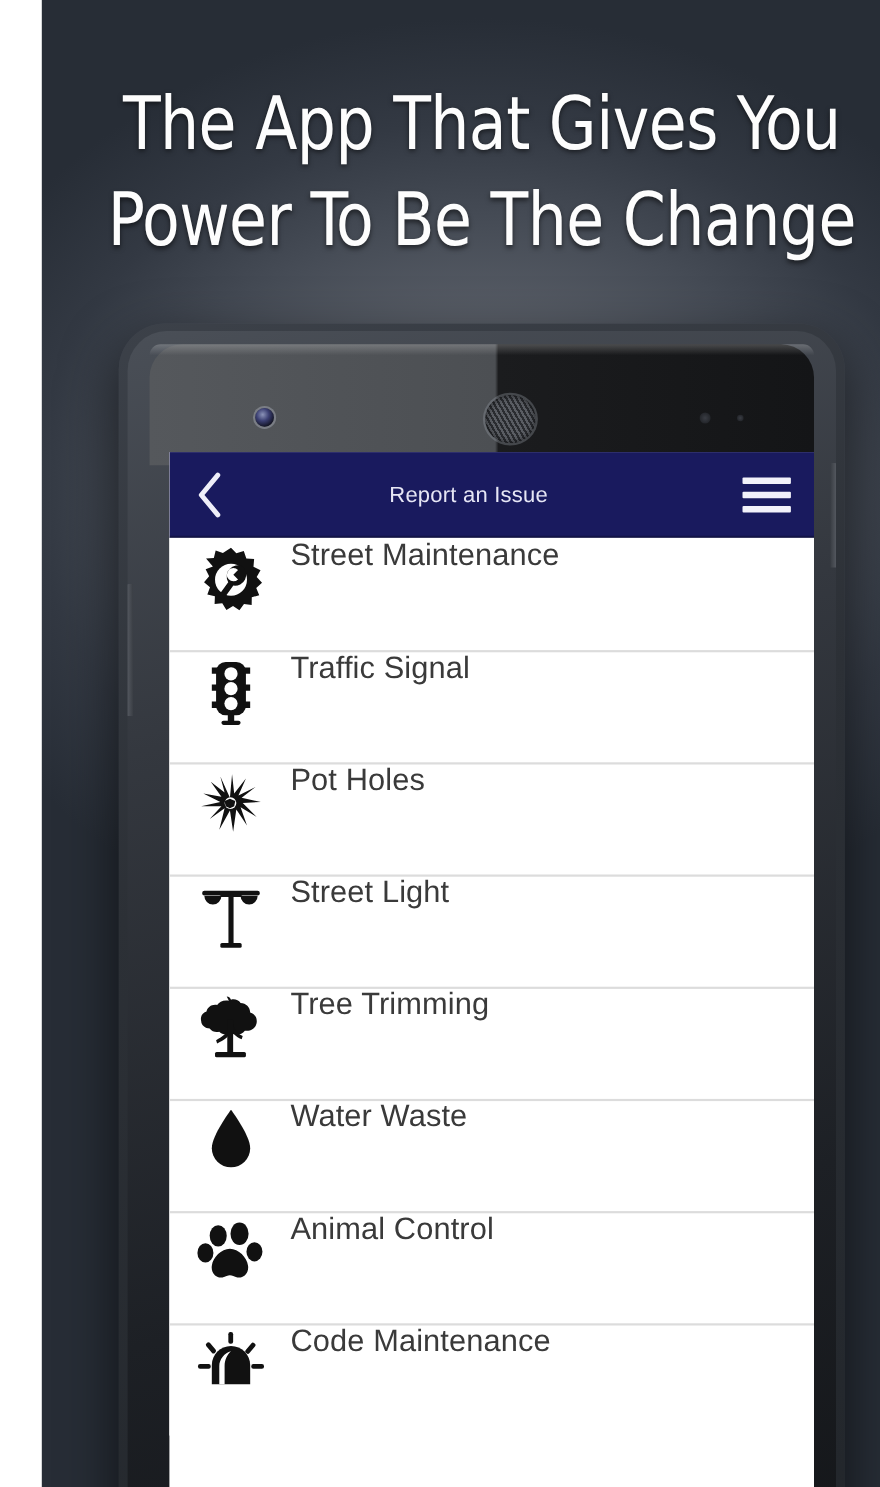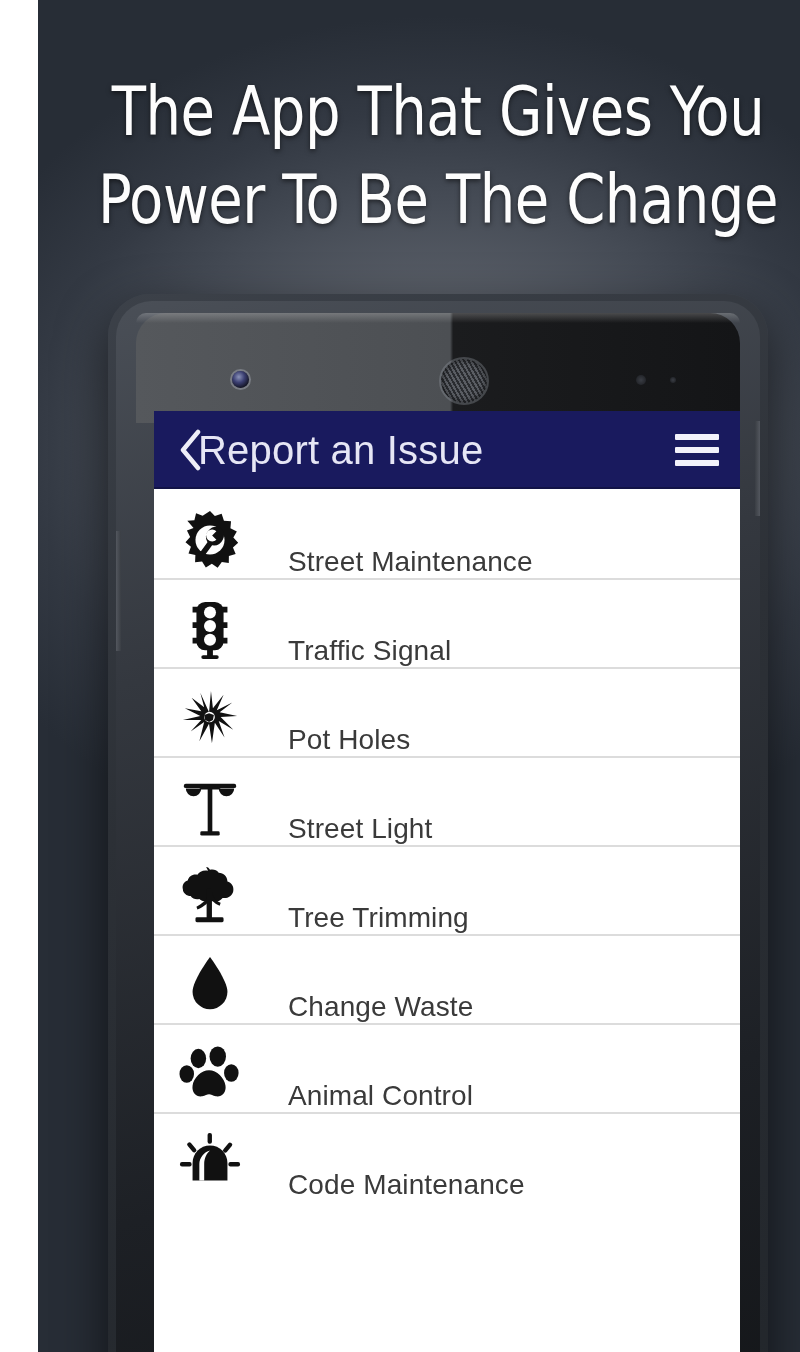--- a/index.html
+++ b/index.html
@@ -93,35 +93,35 @@
     position:relative; height:78px; background:#191a5e;
     display:flex; align-items:center;
     box-shadow:inset 0 -2px 0 rgba(0,0,0,.25);
   }
   #back-chevron {
     width:72px; height:78px; display:flex; align-items:center; justify-content:center;
     flex:0 0 auto;
   }
   #back-chevron svg { display:block; }
   #appbar-title {
-    flex:1 1 auto; text-align:left; color:#e6e6f5;
-    font-size:40px; font-weight:400; letter-spacing:.2px;
+    flex:1 1 auto; text-align:center; color:#e6e6f5;
+    font-size:20px; font-weight:400; letter-spacing:.2px;
     margin-left:-28px;
   }
   #menu-button {
     width:86px; height:78px; display:flex; flex-direction:column;
     align-items:center; justify-content:center; gap:7px; flex:0 0 auto;
   }
   #menu-button i { display:block; width:44px; height:6px; background:#f2f2fa; border-radius:1px; }
 
   
   #issue-list { background:#fff; }
   .row {
-    position:relative; height:89px; display:flex; align-items:flex-end;
-    padding-left:18px; background:#fff;gap:24px;
+    position:relative; height:102px; display:flex; align-items:flex-start;
+    padding-left:18px; background:#fff;
   }
   .row + .row:before{
     content:""; position:absolute; left:0; right:0; top:0; height:2px;
     background:#dcdcdc;
   }
   .row-icon {
     width:76px; height:76px; flex:0 0 auto;
     display:flex; align-items:center; justify-content:center;
   }
   .row-icon svg { display:block; }
@@ -246,21 +246,21 @@
             <span class="row-label">Tree Trimming</span>
           </div>
 
 
           <div class="row">
             <span class="row-icon">
               <svg width="62" height="62" viewBox="0 0 64 64">
                 <path fill="#111" d="M32 3c0 0-18 24-18 36a18 18 0 0 0 36 0C50 27 32 3 32 3z"></path>
               </svg>
             </span>
-            <span class="row-label">Change Waste</span>
+            <span class="row-label">Water Waste</span>
           </div>
 
           <div class="row">
             <span class="row-icon">
               <svg width="62" height="62" viewBox="0 0 64 64">
                 <g fill="#111">
                   <ellipse cx="20" cy="16" rx="8" ry="10"></ellipse>
                   <ellipse cx="40" cy="14" rx="8.5" ry="10.5"></ellipse>
                   <ellipse cx="8" cy="32" rx="7.5" ry="9"></ellipse>
                   <ellipse cx="54" cy="31" rx="7.5" ry="9"></ellipse>

